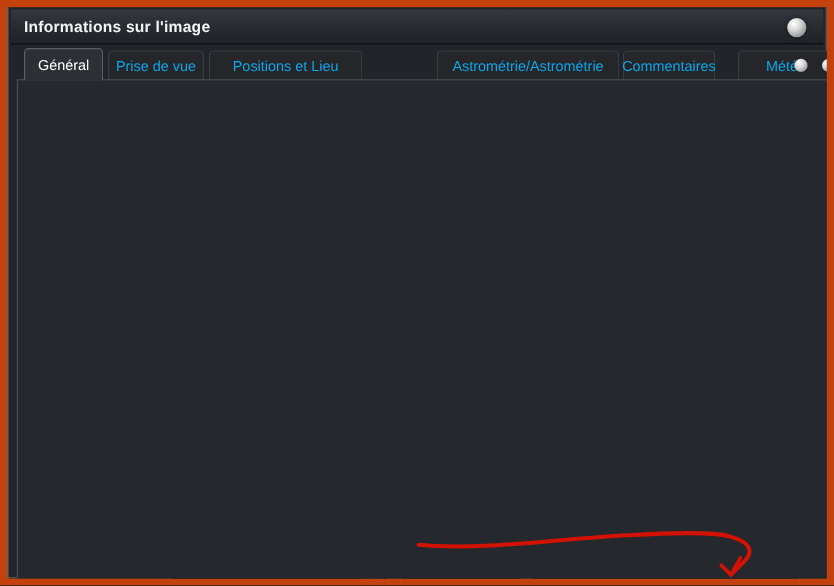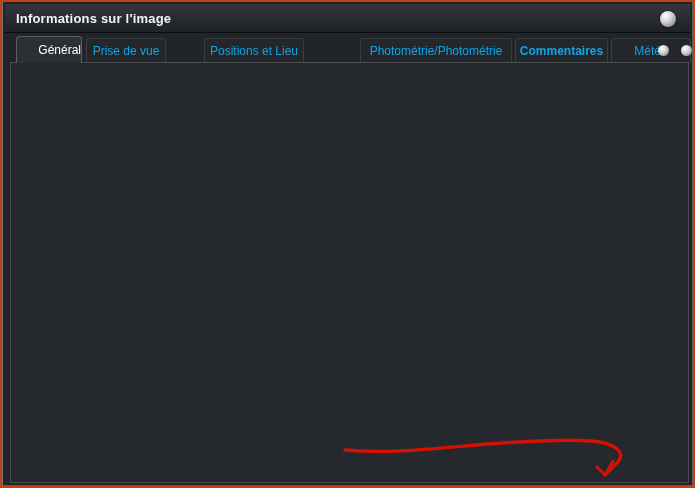--- a/index.html
+++ b/index.html
@@ -1,21 +1,21 @@
 <!DOCTYPE html>
 <html><head>
 <meta charset="utf-8">
 <style>
   * { margin:0; padding:0; box-sizing:border-box; }
   html,body { background:#101114; }
   body { font-family:"Liberation Sans", sans-serif; }
 
   .win {
     position:relative; width:695px; height:488px;
-    background:#212428; border:2px solid #c2410c; overflow:hidden;
+    background:#212428; border:6px solid #c2410c; overflow:hidden;
     box-shadow: inset 1px 0 0 #70757b, inset -1px 0 0 #5a5e63, inset 0 -1px 0 #5a5e63;
   }
 
   
   .titlebar {
     position:absolute; left:3px; top:2px; right:3px; height:29px;
     background:linear-gradient(#34383e, #26292e 60%, #1f2226);
     border-bottom:1px solid #0c0d0f;
   }
   .title {
@@ -101,33 +101,33 @@
 <body>
 
 <div class="win">
 
   <div class="titlebar">
     <div class="title">Informations sur l'image</div>
     <div class="ball close"></div>
   </div>
 
   <div class="tabs">
-    <div class="tab active" style="left:14px;width:66px;justify-content:flex-end;">
+    <div class="tab active" style="left:14px;width:66px;">
       <span>Général</span>
     </div>
     <div class="tab" style="left:84px;width:80px;">
       <span>Prise de vue</span>
     </div>
-    <div class="tab" style="left:168px;width:100px;margin-left:34px;">
+    <div class="tab" style="left:168px;width:128px;">
       <span>Positions et Lieu</span>
     </div>
     <div class="tab" style="left:358px;width:152px;">
-      <span>Photométrie/Photométrie</span>
-    </div>
-    <div class="tab" style="left:513px;width:93px;font-weight:bold;">
+      <span>Astrométrie/Astrométrie</span>
+    </div>
+    <div class="tab" style="left:513px;width:77px;">
       <span>Commentaires</span>
     </div>
     <div class="tab" style="left:609px;width:80px;">
       <span>Météo</span>
     </div>
     <div class="tabdot" style="left:656px;"></div>
     <div class="tabdot" style="left:679px;"></div>
   </div>
 
   <div class="page"></div>

